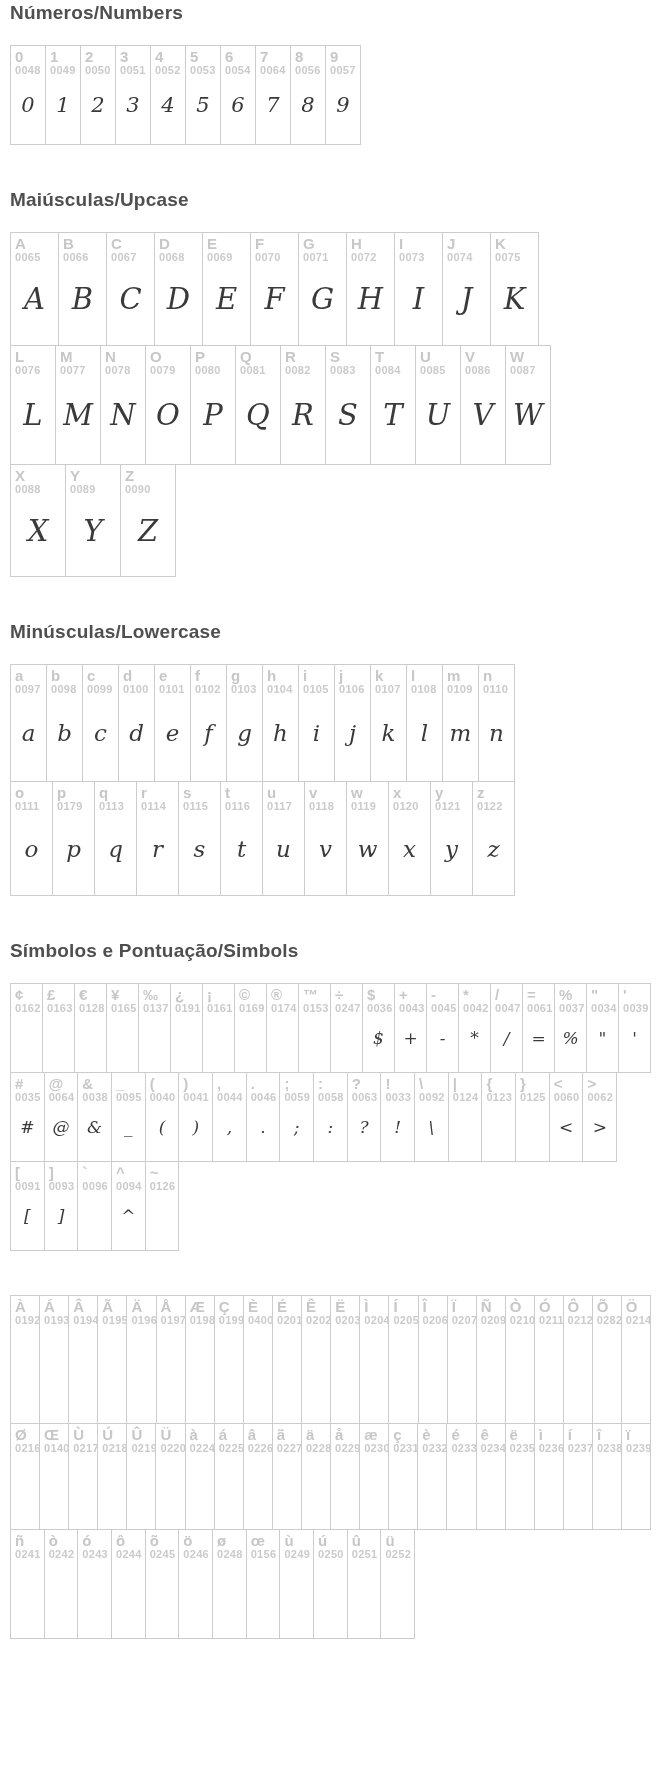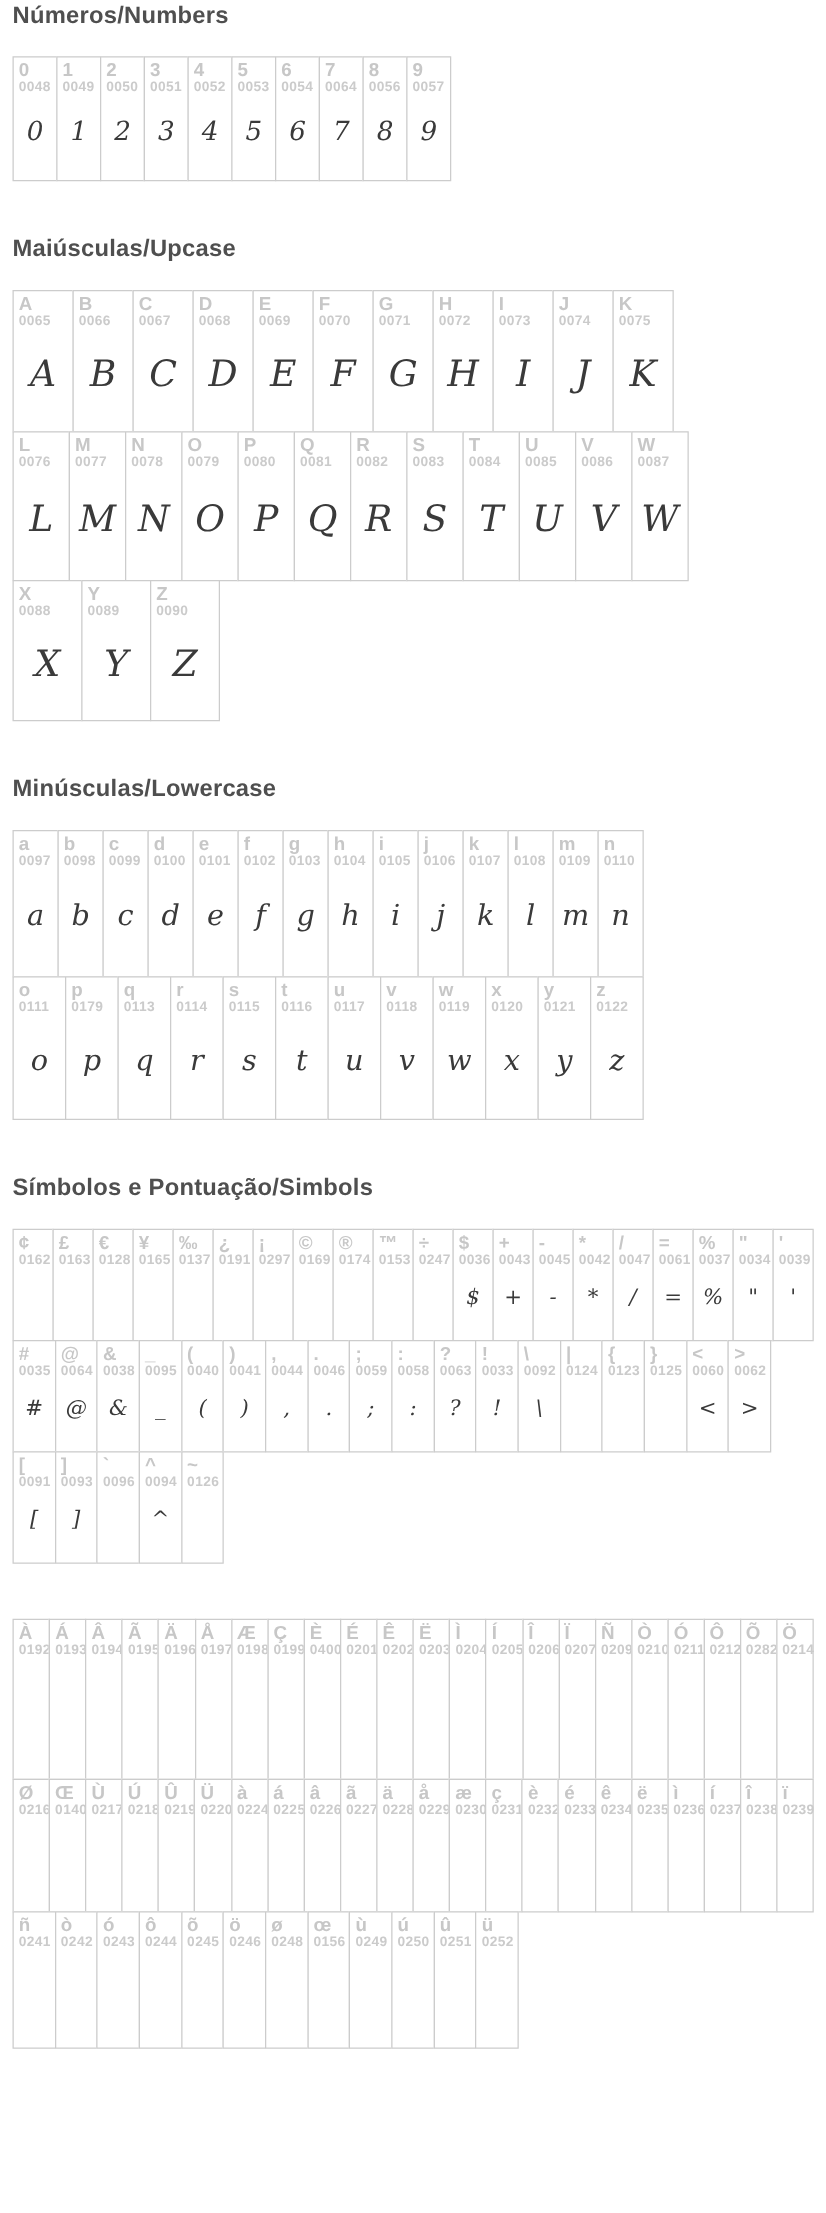--- a/index.html
+++ b/index.html
@@ -573,21 +573,21 @@
         <div class="cell">
           <div class="cell-head">
             <div class="cell-char">¿</div>
             <div class="cell-code">0191</div>
           </div>
           <div class="cell-glyph"></div>
         </div>
         <div class="cell">
           <div class="cell-head">
             <div class="cell-char">¡</div>
-            <div class="cell-code">0297</div>
+            <div class="cell-code">0161</div>
           </div>
           <div class="cell-glyph"></div>
         </div>
         <div class="cell">
           <div class="cell-head">
             <div class="cell-char">©</div>
             <div class="cell-code">0169</div>
           </div>
           <div class="cell-glyph"></div>
         </div>

